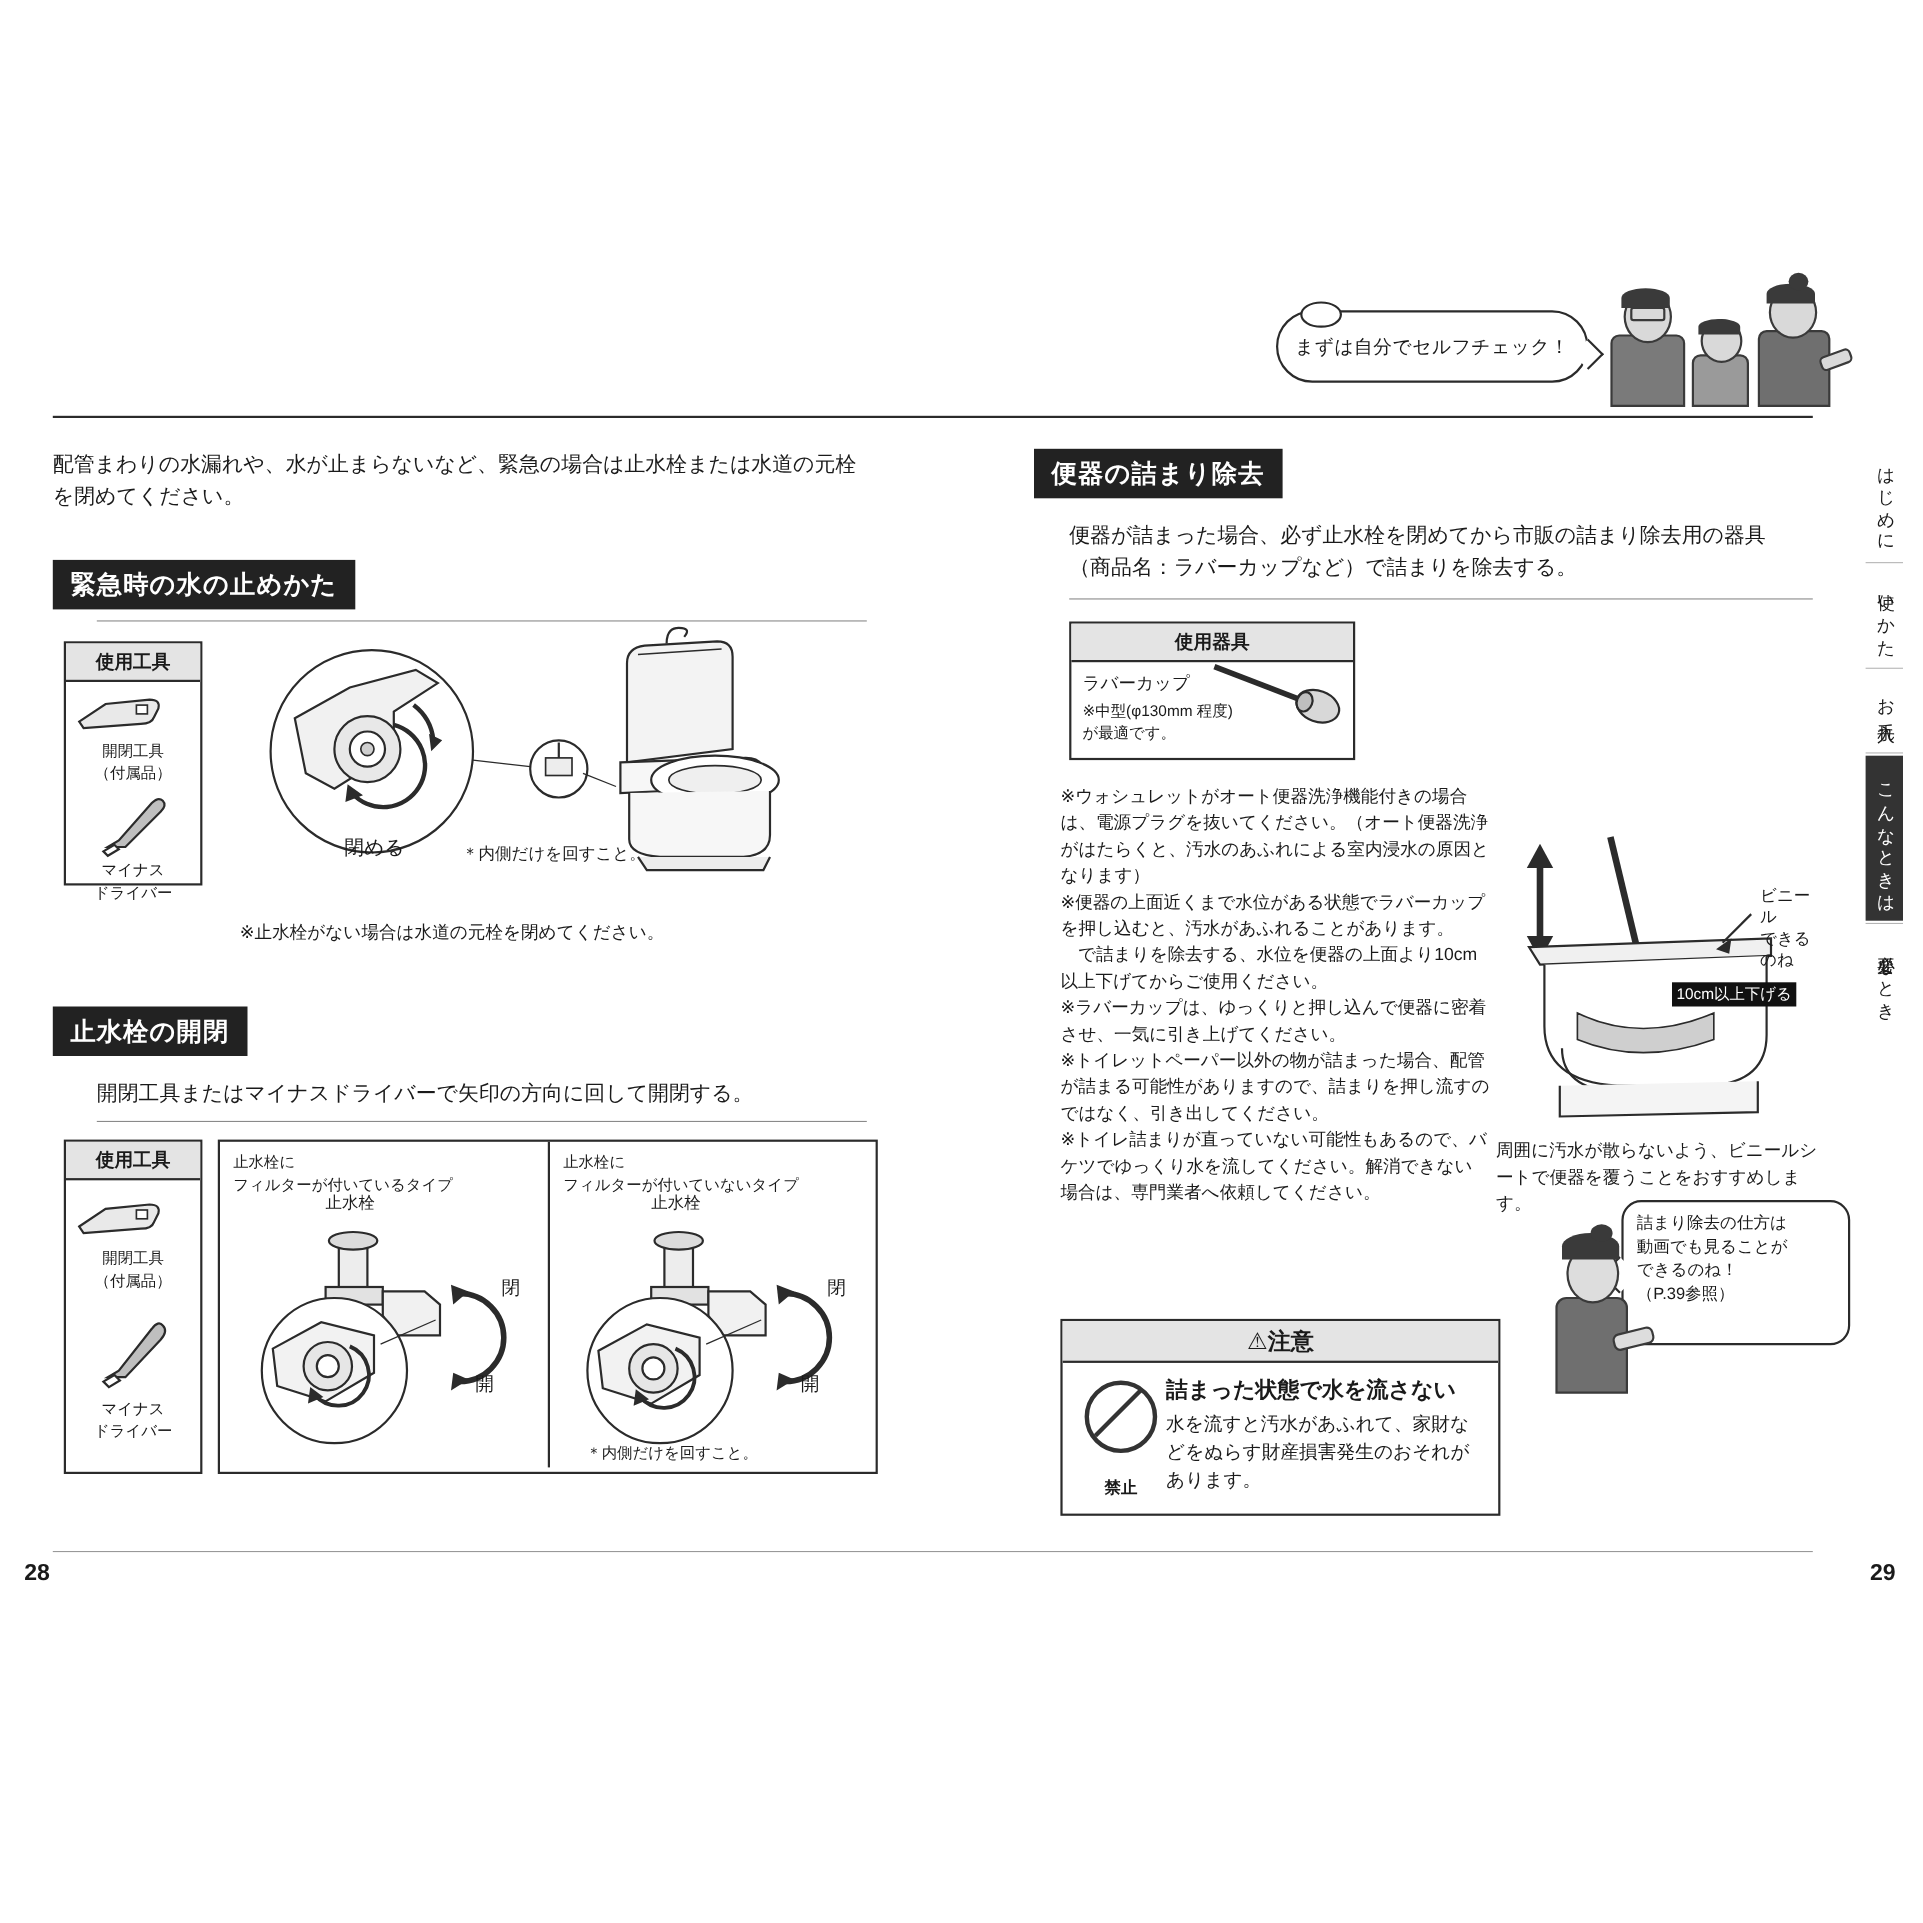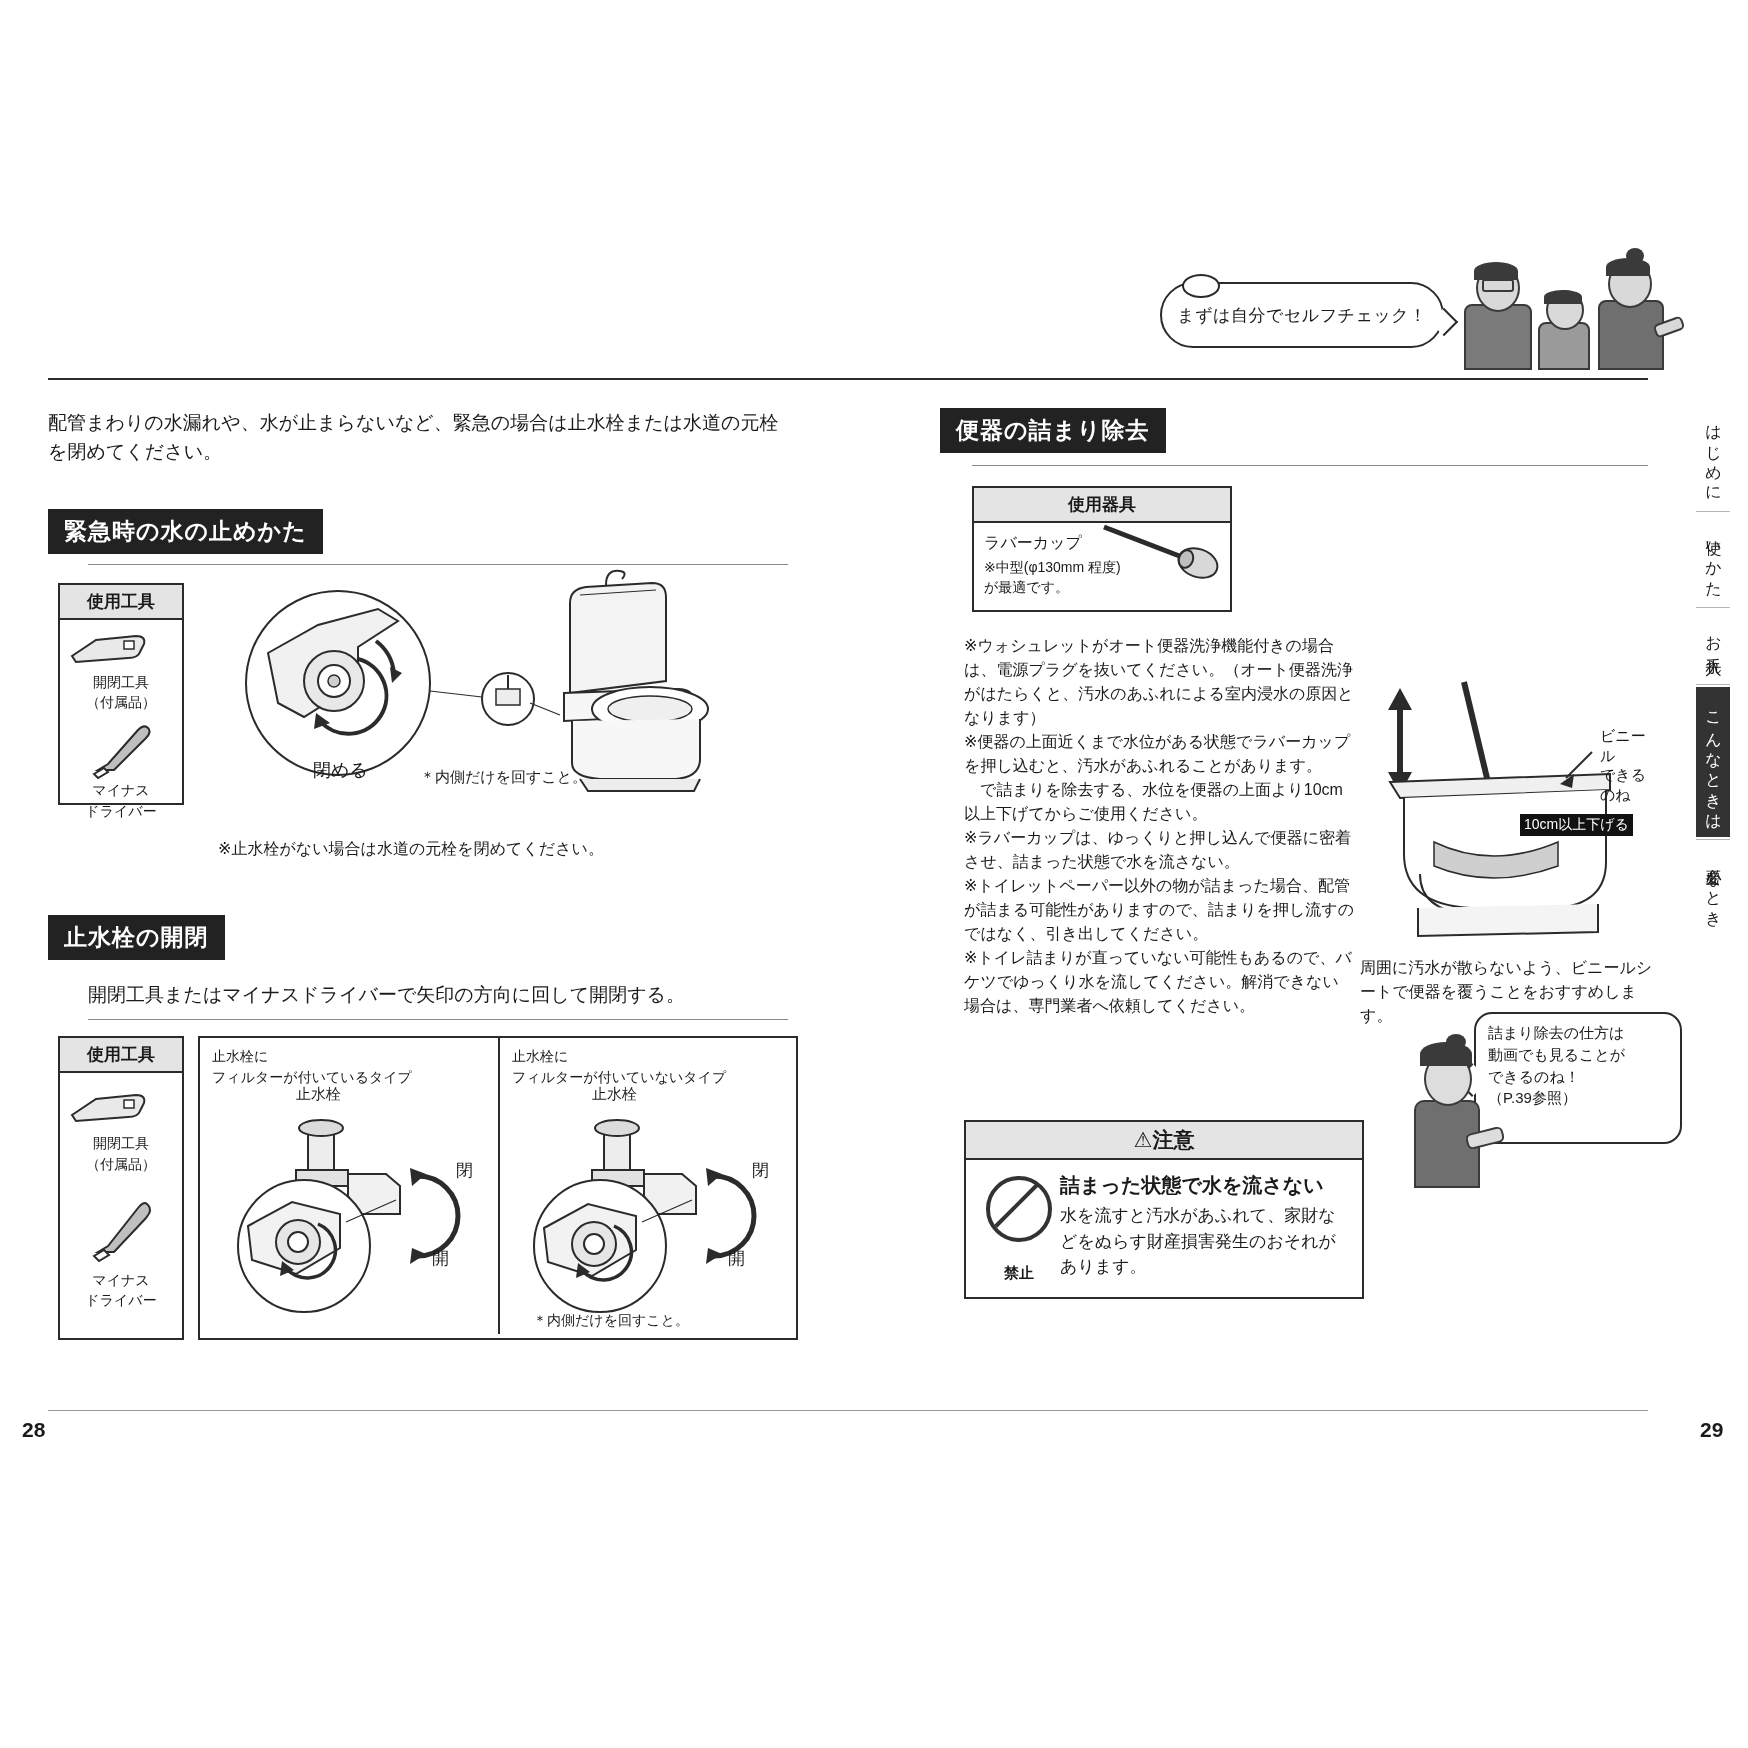--- a/index.html
+++ b/index.html
@@ -254,20 +254,21 @@
       </div>
     </div>
   </div>
 
   <div style="position:absolute;left:940px;top:408px;width:720px;">
 
     <div>
       <span class="blackbar">便器の詰まり除去</span>
     </div>
 
+    <div class="body-txt" style="margin:20px 0 0 32px;width:670px;">便器が詰まった場合、必ず止水栓を閉めてから市販の詰まり除去用の器具（商品名：ラバーカップなど）で詰まりを除去する。</div>
     <div style="position:relative;left:32px;top:12px;width:676px;height:1px;background:#8a8a8a;"></div>
 
     <div class="boxed" style="position:relative;margin:32px 0 0 32px;width:256px;height:122px;">
       <div class="grayhdr">使用器具</div>
       <div style="position:relative;padding:8px 10px;">
         <div class="small-txt">ラバーカップ</div>
         <div class="tiny-txt" style="white-space:pre-line;margin-top:2px;">※中型(φ130mm 程度)
 が最適です。</div>
         <svg width="130" height="60" viewBox="0 0 130 60" style="position:absolute;right:2px;top:-2px;">
           <line x1="6" y1="6" x2="84" y2="36" stroke="#2b2b2b" stroke-width="5"></line>
@@ -275,21 +276,21 @@
           <ellipse cx="88" cy="38" rx="7" ry="9" fill="#bfbfbf" stroke="#2b2b2b" stroke-width="2" transform="rotate(20 88 38)"></ellipse>
         </svg>
       </div>
     </div>
 
     <div style="position:relative;margin-top:22px;height:470px;">
       <div style="position:absolute;left:24px;top:0;width:390px;" class="small-txt">
         <div>※ウォシュレットがオート便器洗浄機能付きの場合は、電源プラグを抜いてください。（オート便器洗浄がはたらくと、汚水のあふれによる室内浸水の原因となります）</div>
         <div>※便器の上面近くまで水位がある状態でラバーカップを押し込むと、汚水があふれることがあります。</div>
         <div>　で詰まりを除去する、水位を便器の上面より10cm以上下げてからご使用ください。</div>
-        <div>※ラバーカップは、ゆっくりと押し込んで便器に密着させ、詰まった状態で水を流さない。</div>
+        <div>※ラバーカップは、ゆっくりと押し込んで便器に密着させ、一気に引き上げてください。</div>
         <div>※トイレットペーパー以外の物が詰まった場合、配管が詰まる可能性がありますので、詰まりを押し流すのではなく、引き出してください。</div>
         <div>※トイレ詰まりが直っていない可能性もあるので、バケツでゆっくり水を流してください。解消できない場合は、専門業者へ依頼してください。</div>
       </div>
 
       <div style="position:absolute;left:420px;top:40px;width:300px;height:300px;">
         <svg width="300" height="300" viewBox="0 0 300 300">
 
           <line x1="40" y1="30" x2="40" y2="104" stroke="#2b2b2b" stroke-width="6"></line>
           <polygon points="40,14 52,36 28,36" fill="#2b2b2b"></polygon>
           <polygon points="40,120 52,98 28,98" fill="#2b2b2b"></polygon>

